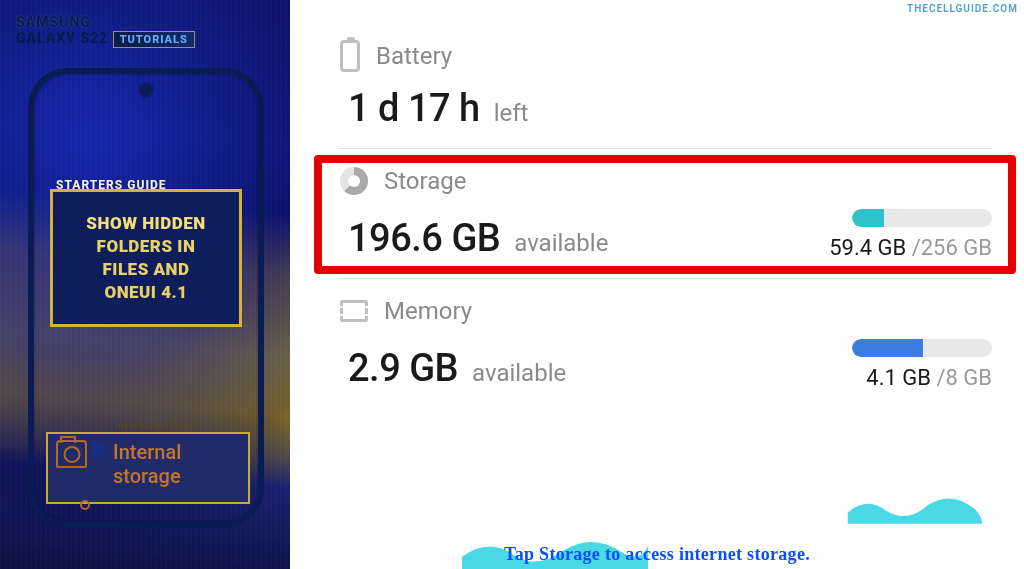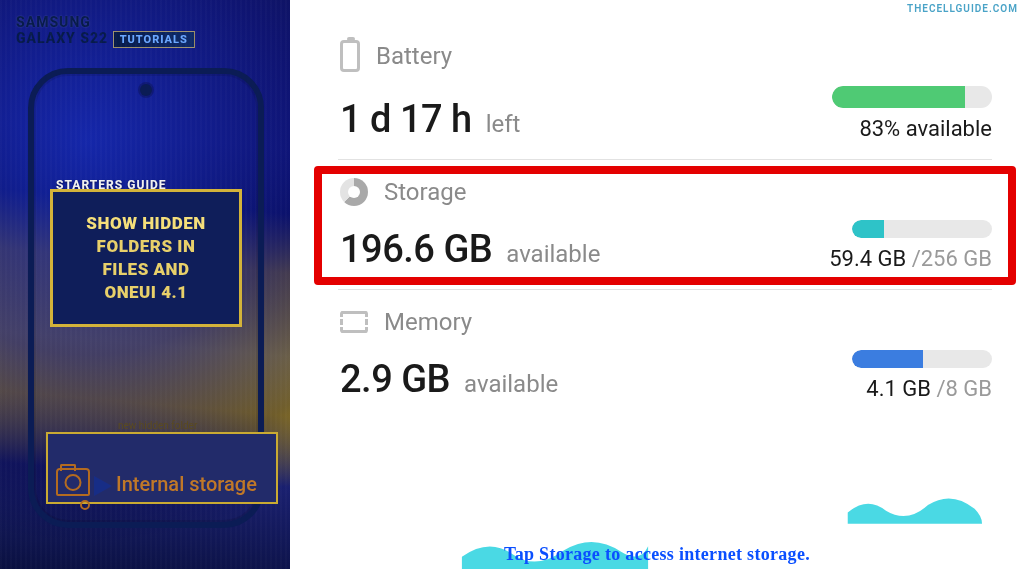--- a/index.html
+++ b/index.html
@@ -42,40 +42,40 @@
     .starters { position:absolute; top:104px; left:22px; color:#f0f0f0; font-size:12px; font-weight:800; letter-spacing:1px; text-shadow:0 1px 2px rgba(0,0,0,.5); }
 
     .title-box {
       position:absolute; top:115px; left:16px; width:192px;
       border:3px solid #d3b33a; background:#0f1e5a; padding:20px 6px;
       color:#f5df7a; text-align:center; font-weight:900; font-size:17px; line-height:1.35; letter-spacing:.5px;
     }
     .title-box .l2 { color:#e8d06a; }
 
     .internal-box {
-      position:absolute; bottom:18px; left:12px; width:232px; height:72px;
+      position:absolute; bottom:18px; left:12px; width:204px; height:72px;
       border:2px solid #c9aa33; background:#222b6a;
-      display:flex; align-items:flex-end; gap:4px; padding:6px 8px;
+      display:flex; align-items:flex-start; gap:4px; padding:6px 8px;
       position:absolute;
     }
     .internal-label-top { position:absolute; top:-14px; left:70px; font-size:10px; color:#5a4a20; }
     .fold-ic { width:34px; height:28px; border:2px solid #b46b20; border-radius:4px 4px 2px 2px; position:relative; }
     .fold-ic::before{content:""; position:absolute; top:-6px; left:2px; width:12px; height:5px; background:transparent; border:2px solid #b46b20; border-bottom:none; border-radius:2px 2px 0 0;}
     .fold-ic::after{content:""; position:absolute; bottom:3px; left:50%; transform:translateX(-50%); width:13px; height:13px; border:2px solid #b46b20; border-radius:50%;}
     .play-ic{ width:0; height:0; border-left:18px solid #2140c0; border-top:10px solid transparent; border-bottom:10px solid transparent; filter:brightness(.7);}
     .internal-text{ color:#c07828; font-size:20px; font-weight:500;}
     .internal-o { position:absolute; bottom:-8px; left:32px; width:10px; height:10px; border:2px solid #b46b20; border-radius:50%; }
 
     
     .panel { flex:1; background:#fff; position:relative; padding:22px 0 0 16px;}
 
     .row { padding:18px 32px 18px 34px; position:relative; }
     .row .head { display:flex; align-items:center; gap:16px; }
     .row .head .lbl { color:#8a8a8a; font-size:24px; font-weight:400; }
-    .row .main { display:flex; justify-content:space-between; align-items:flex-end; margin-top:14px; }
+    .row .main { display:flex; justify-content:space-between; align-items:flex-end; margin-top:14px;margin-left:8px; }
     .row .big { font-size:38px; font-weight:500; color:#1a1a1a; letter-spacing:-.5px;}
     .row .suffix { font-size:24px; color:#8a8a8a; margin-left:10px; font-weight:400;}
     .row .rightcol { text-align:right; }
     .pill { width:160px; height:22px; border-radius:22px; background:#e8e8e8; overflow:hidden; margin-bottom:8px; margin-left:auto; position:relative; }
     .pill .fill { height:100%; border-radius:22px 0 0 22px; }
     .pill.small{ width:140px; height:18px; }
     .rtext { font-size:22px; color:#1a1a1a; }
     .rtext .muted { color:#9a9a9a; }
 
     .div { height:1px; background:#e2e2e2; margin:0 32px; }
@@ -140,26 +140,20 @@
         <span class="ic">
             <span class="batt"></span>
           </span>
         <span class="lbl">Battery</span>
       </div>
       <div class="main">
         <div>
           <span class="big">1 d 17 h</span>
           <span class="suffix">left</span>
         </div>
-        <div class="rightcol">
-          <div class="pill">
-            <div class="fill" style="width:83%;background:#4fca74;"></div>
-          </div>
-          <div class="rtext">83% available</div>
-        </div>
       </div>
     </section>
 
     <div class="div"></div>
 
     <section class="row" style="position:relative;">
       <div class="highlight" style="top:6px; left:8px; right:8px; bottom:4px;"></div>
       <div class="head">
         <span class="ic">
             <span class="stor"></span>

